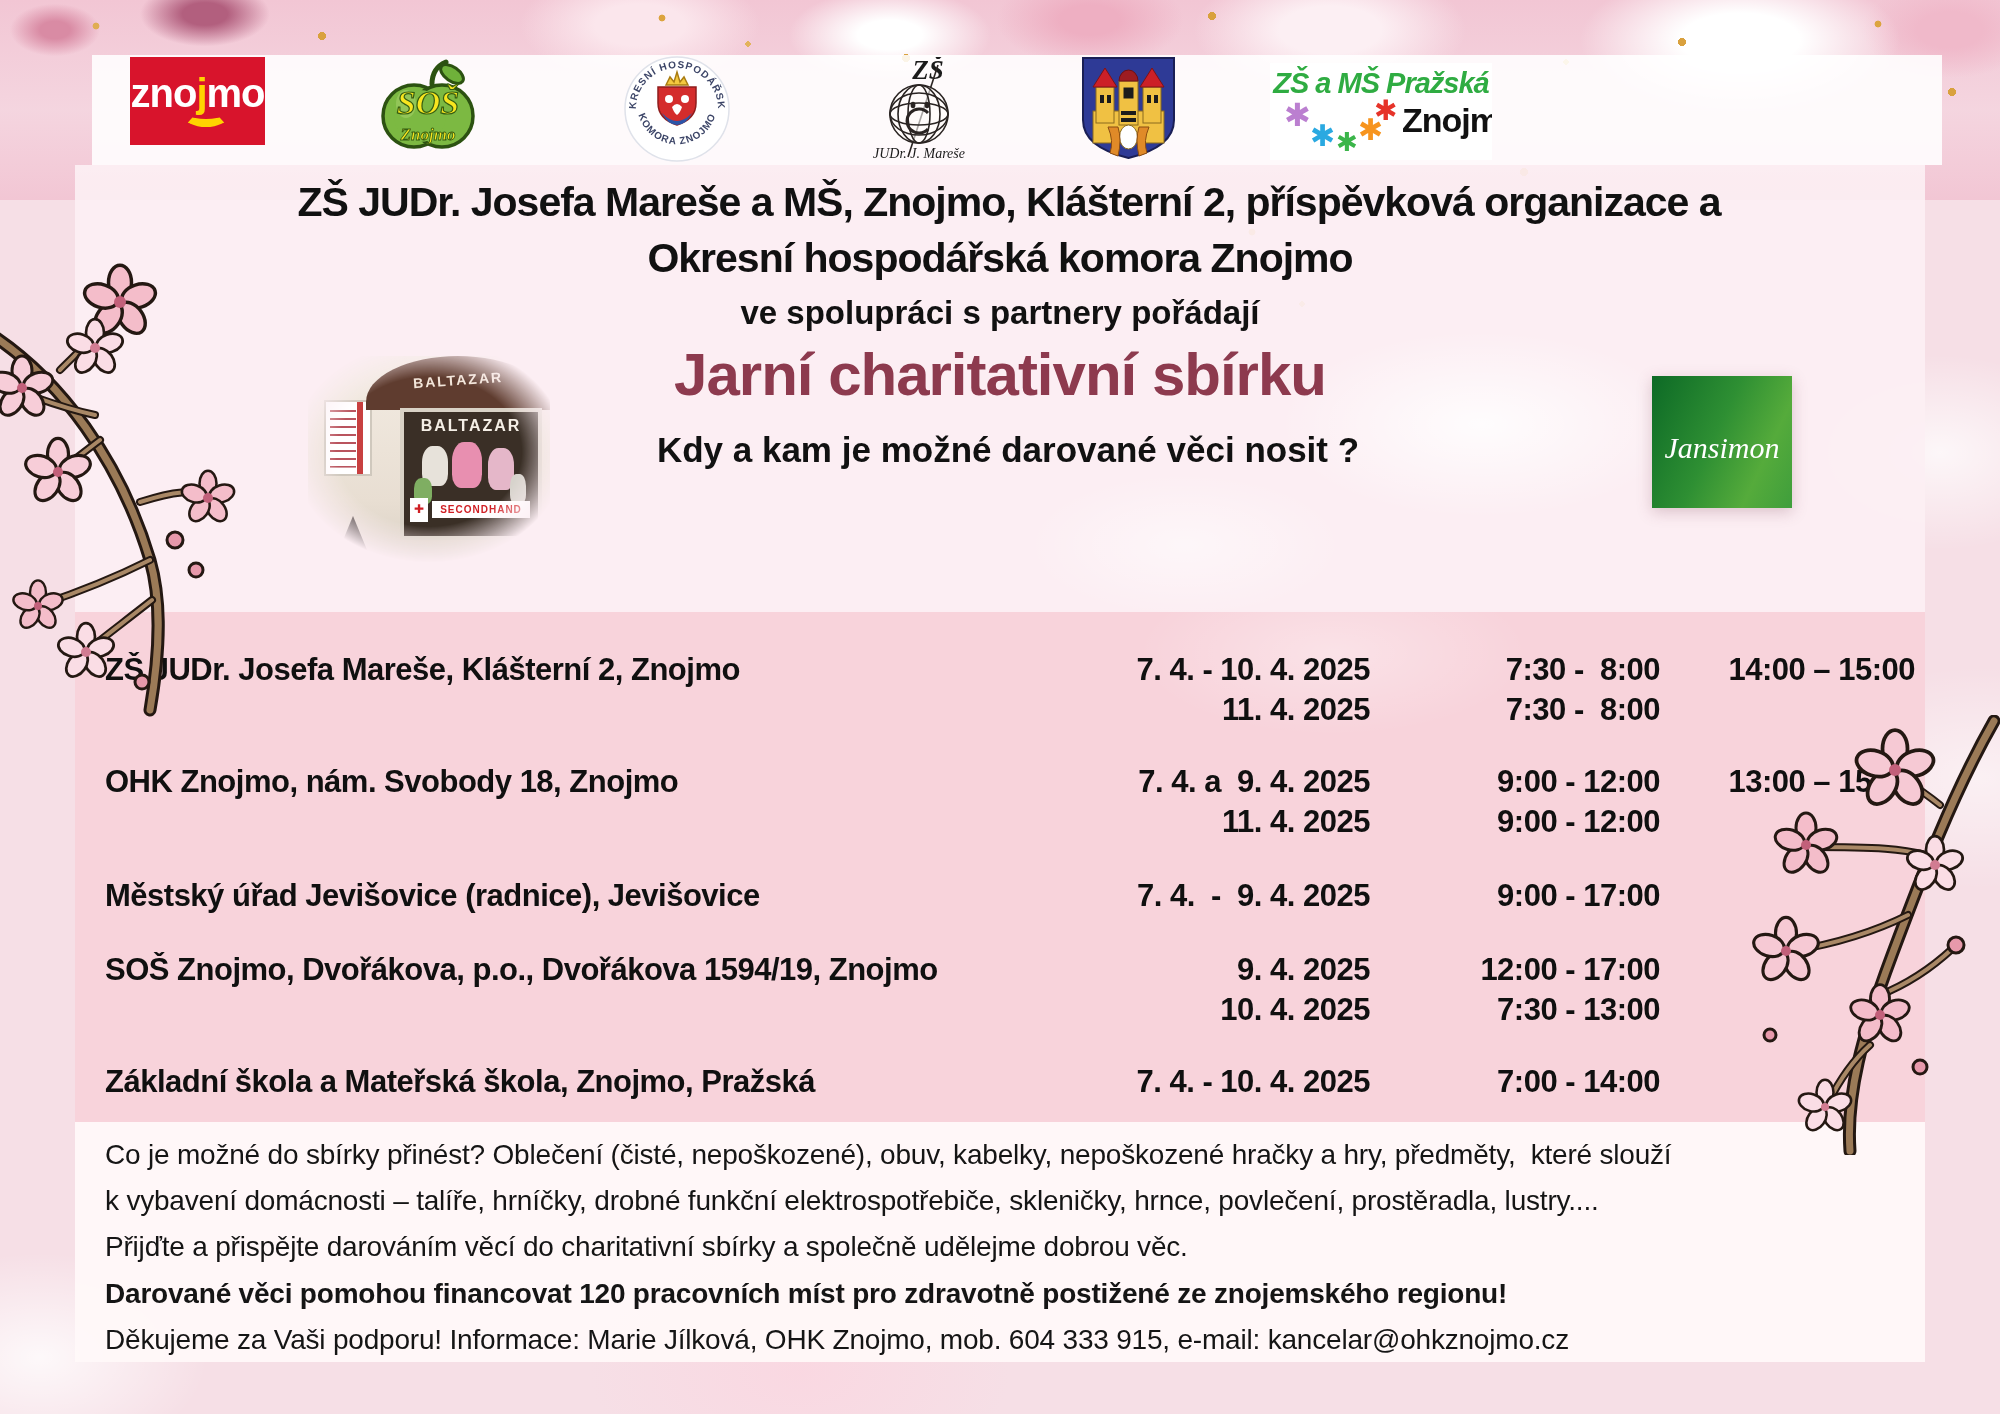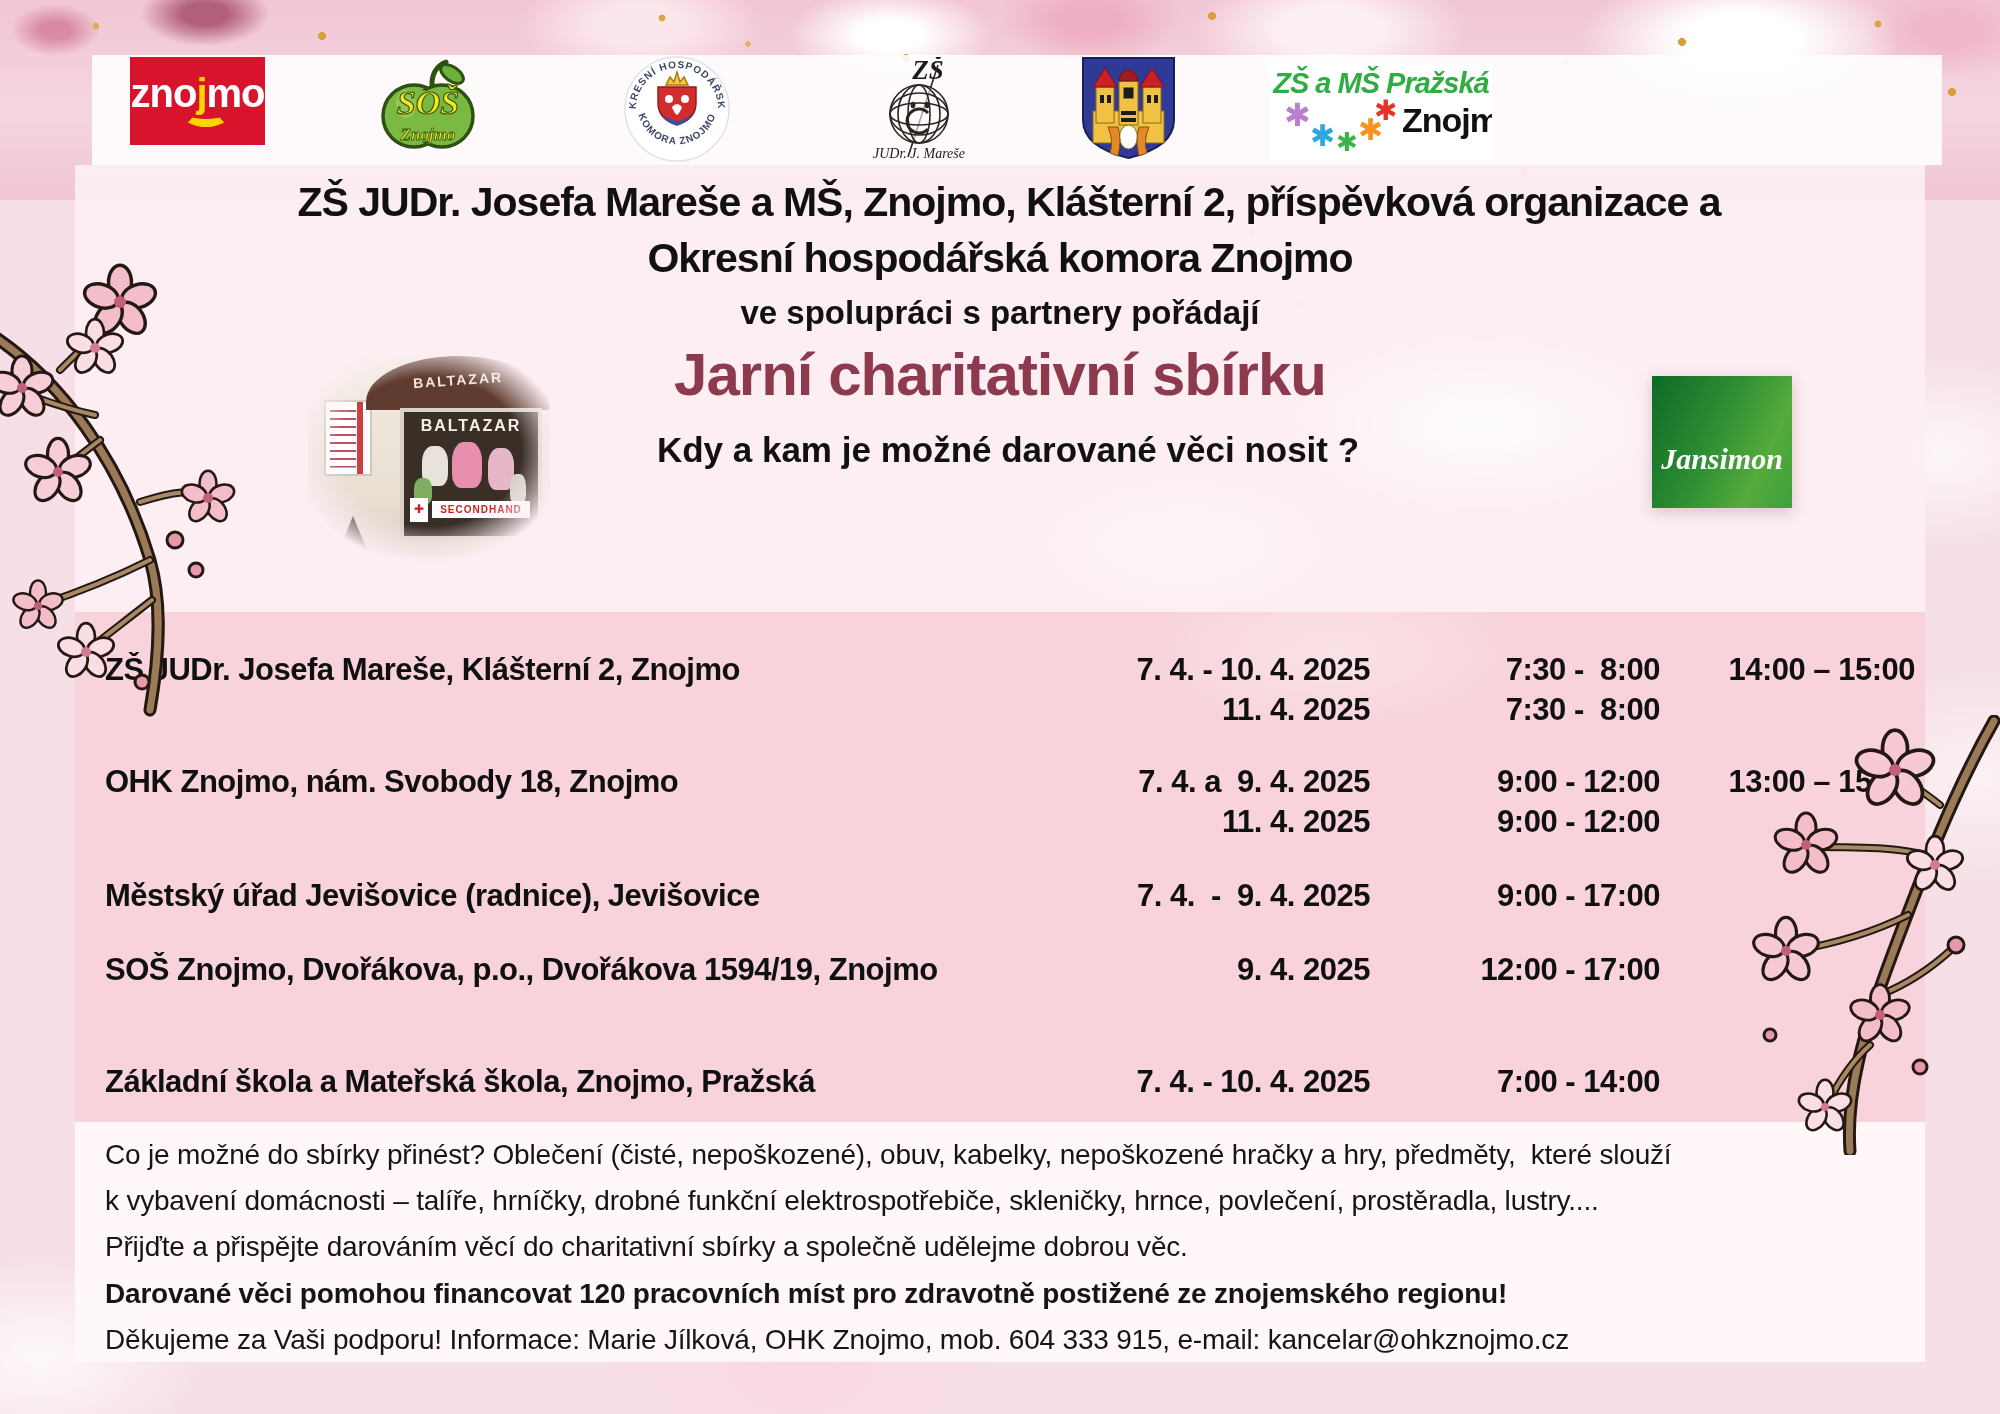--- a/index.html
+++ b/index.html
@@ -92,21 +92,21 @@
   .pz-s3{left:66px;top:66px;color:#3bb54a;font-size:26px;}
   .pz-s4{left:88px;top:52px;color:#f7941e;font-size:30px;}
   .pz-s5{left:104px;top:34px;color:#e63329;font-size:28px;}
   .pz-znojmo{position:absolute;left:132px;top:38px;font-weight:700;font-size:34px;
     letter-spacing:-1px;color:#111;}
   
   .jansimon{left:1652px;top:376px;width:140px;height:132px;
     background:linear-gradient(115deg,#0d6a26 0%,#2e8f33 45%,#55ab3b 75%,#3f9e3c 100%);
     display:flex;align-items:flex-end;justify-content:center;box-shadow:0 4px 14px rgba(120,60,80,.25);}
   .jansimon span{font-family:"Liberation Serif",serif;font-style:italic;font-size:30px;
-    color:#fff;padding-bottom:32px;letter-spacing:0;font-weight:bold;}
+    color:#fff;padding-bottom:43px;letter-spacing:0;}
   
   .baltazar{left:308px;top:356px;width:242px;height:208px;
     -webkit-mask-image:radial-gradient(ellipse 66% 62% at 50% 46%, #000 58%, rgba(0,0,0,0) 86%);
     mask-image:radial-gradient(ellipse 66% 62% at 50% 46%, #000 58%, rgba(0,0,0,0) 86%);}
   .bz-wall{position:absolute;inset:0;background:linear-gradient(180deg,#f3ece3,#e8ded2 70%,#d8cfc3);}
   .bz-awning{position:absolute;left:58px;top:0;width:184px;height:54px;background:#5f3c2f;
     border-radius:100% 100% 0 0 / 170% 170% 0 0;}
   .bz-awning-text{position:absolute;left:0;top:16px;width:184px;text-align:center;
     color:#f3e6da;font-weight:700;font-size:14px;letter-spacing:2px;transform:rotate(-4deg);}
   .bz-window{position:absolute;left:92px;top:52px;width:142px;height:132px;
@@ -284,20 +284,26 @@
     <div class="sched-line" style="top:266px">
       <div class="sc-loc">Městský úřad Jevišovice (radnice), Jevišovice</div>
       <div class="sc-date">7. 4.  -  9. 4. 2025</div>
       <div class="sc-t1">9:00 - 17:00</div>
       <div class="sc-t2"></div>
     </div>
     <div class="sched-line" style="top:340px">
       <div class="sc-loc">SOŠ Znojmo, Dvořákova, p.o., Dvořákova 1594/19, Znojmo</div>
       <div class="sc-date">9. 4. 2025</div>
       <div class="sc-t1">12:00 - 17:00</div>
+      <div class="sc-t2"></div>
+    </div>
+    <div class="sched-line" style="top:380px">
+      <div class="sc-loc"></div>
+      <div class="sc-date">10. 4. 2025</div>
+      <div class="sc-t1">7:30 - 13:00</div>
       <div class="sc-t2"></div>
     </div>
     <div class="sched-line" style="top:452px">
       <div class="sc-loc">Základní škola a Mateřská škola, Znojmo, Pražská</div>
       <div class="sc-date">7. 4. - 10. 4. 2025</div>
       <div class="sc-t1">7:00 - 14:00</div>
       <div class="sc-t2"></div>
     </div>
   </div>
 

